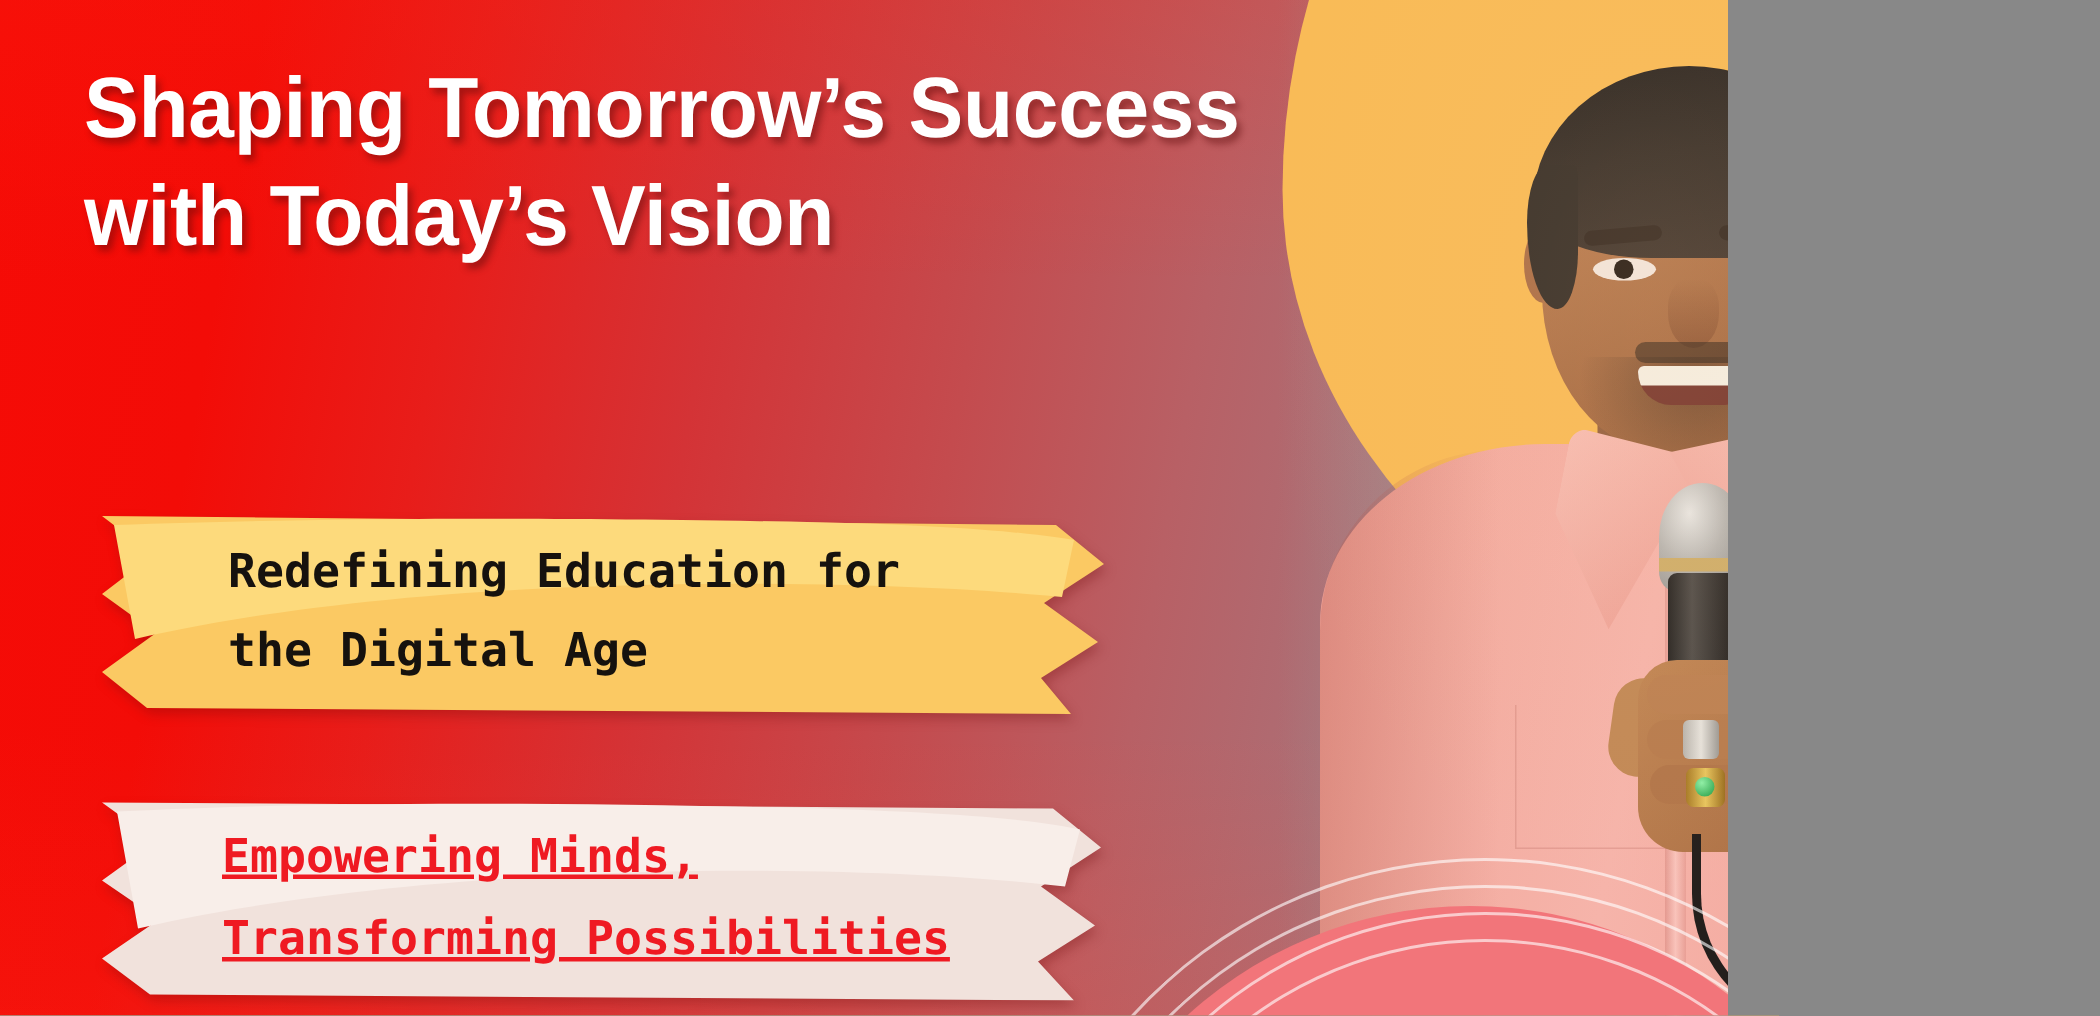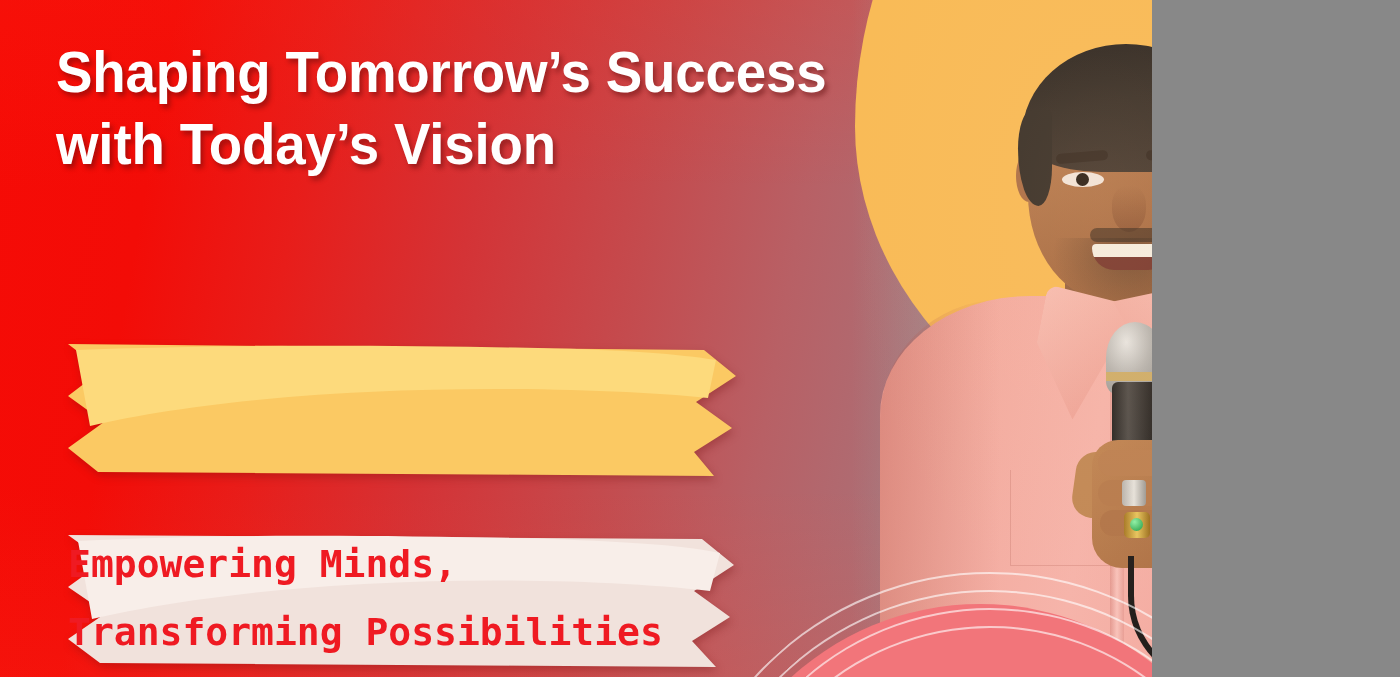--- a/index.html
+++ b/index.html
@@ -120,23 +120,25 @@
   #ribbon-yellow .txt {
     margin-left:84px;
     font-size:31px;
     line-height:1.70;
     color:#16120e;
   }
 
   
   #ribbon-cream { left:68px; top:531px; width:700px; height:136px; }
   #ribbon-cream .txt {
-    font-size:38px;
+    margin-left:80px;
+    font-size:31px;
     line-height:1.78;
     color:#ef1a22;
+    text-decoration:underline;
   }
 
   
   .person { position:absolute; left:860px; top:0; width:540px; height:677px; }
   .person > * { position:absolute; }
 
   .shirt-body {
     left:20px; top:296px; width:500px; height:430px;
     background:linear-gradient(100deg,#f0a094 0%, #f3ab9f 18%, #f6b4aa 42%, #f3a99e 70%, #e89488 100%);
     border-radius:150px 150px 40px 40px / 120px 120px 20px 20px;
@@ -316,20 +318,22 @@
 
   <h1 class="headline">Shaping Tomorrow’s Success
 with Today’s Vision</h1>
 
   <div class="ribbon" id="ribbon-yellow">
     <svg class="plate" viewBox="0 0 700 136" preserveAspectRatio="none">
       <path d="M0,4 L34,30 L0,56 L36,82 L0,108 L30,132 L646,136 L626,112 L664,88 L628,62 L668,36 L636,10 Z" fill="#FBC963"></path>
       <path d="M0,4 L34,30 L0,56 L36,82 L0,108 L30,132 L646,136 L626,112 L664,88 L628,62 L668,36 L636,10 Z" fill="#FDDC84" opacity="0"></path>
       <path d="M8,10 C120,6 260,4 470,8 C560,10 610,14 648,20 L640,58 C560,50 430,46 300,52 C190,57 90,70 22,86 Z" fill="#FDDA7C"></path>
     </svg>
+    <div class="txt">Redefining Education for
+the Digital Age</div>
   </div>
 
   <div class="ribbon" id="ribbon-cream">
     <svg class="plate" viewBox="0 0 700 136" preserveAspectRatio="none">
       <path d="M0,4 L36,30 L0,56 L38,82 L0,108 L32,132 L648,136 L624,110 L662,86 L626,60 L666,34 L634,8 Z" fill="#F1E2DC"></path>
       <path d="M10,10 C130,4 280,3 480,8 C570,11 618,15 652,22 L642,60 C556,50 424,46 296,53 C186,59 92,72 24,88 Z" fill="#F8EEE9"></path>
     </svg>
     <div class="txt">Empowering Minds,
 Transforming Possibilities</div>
   </div>

